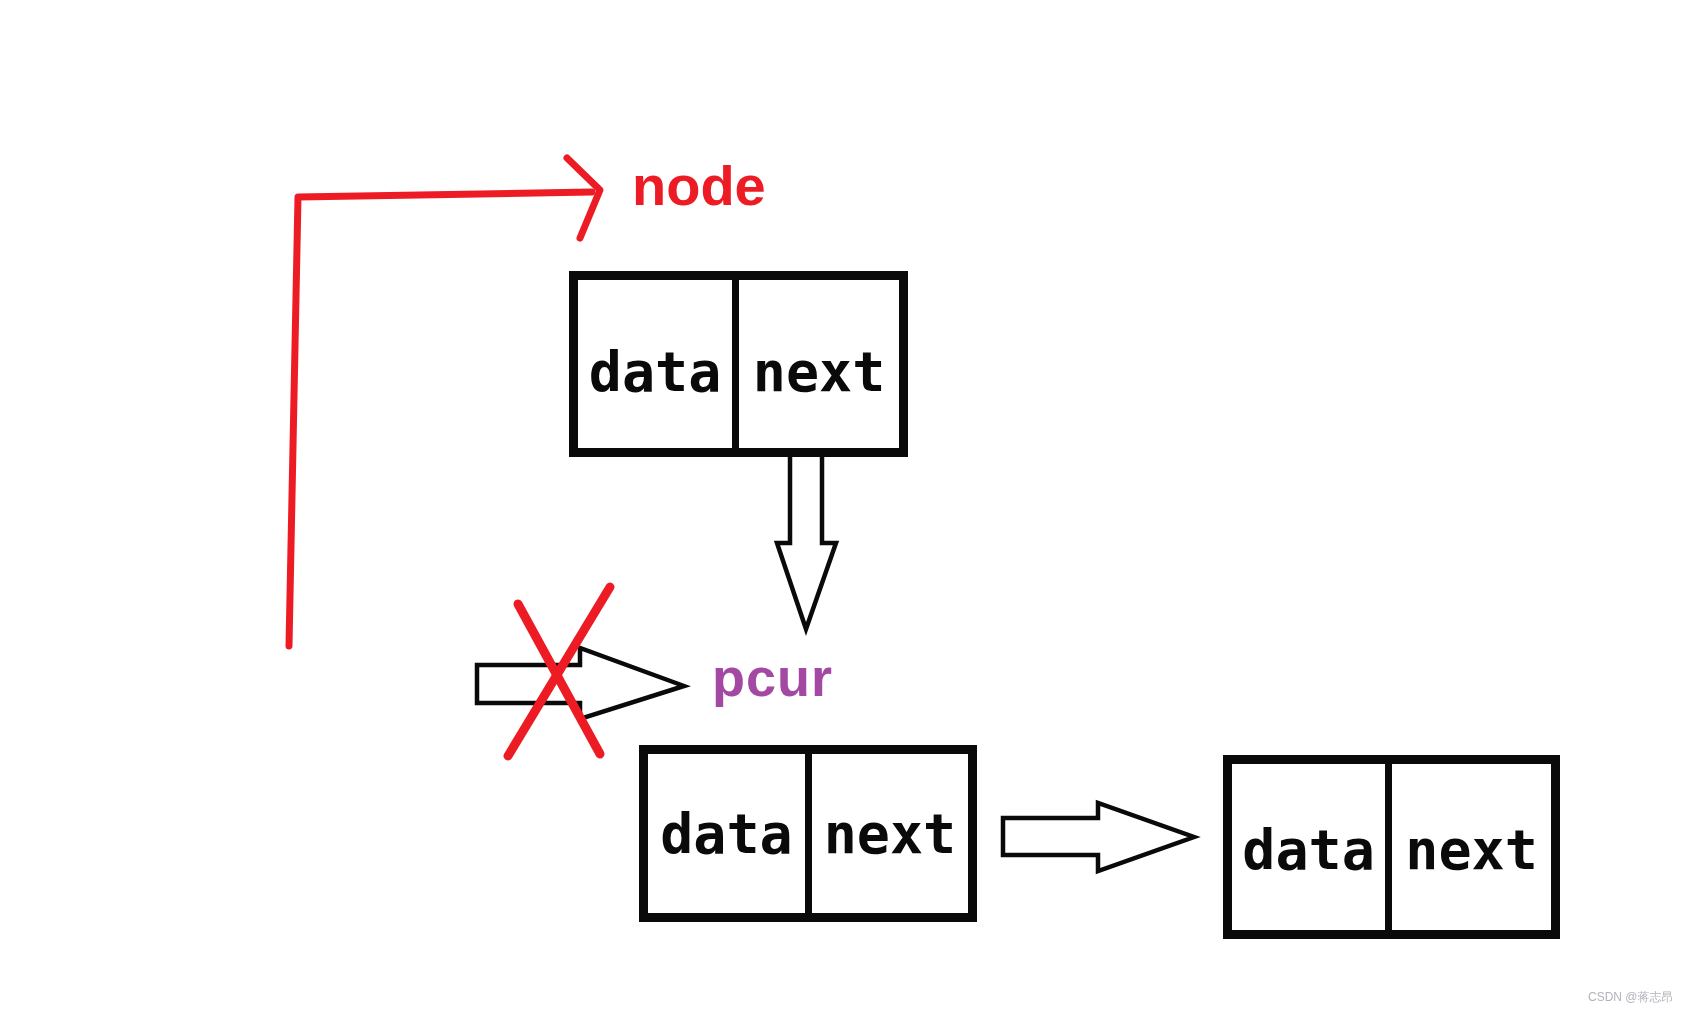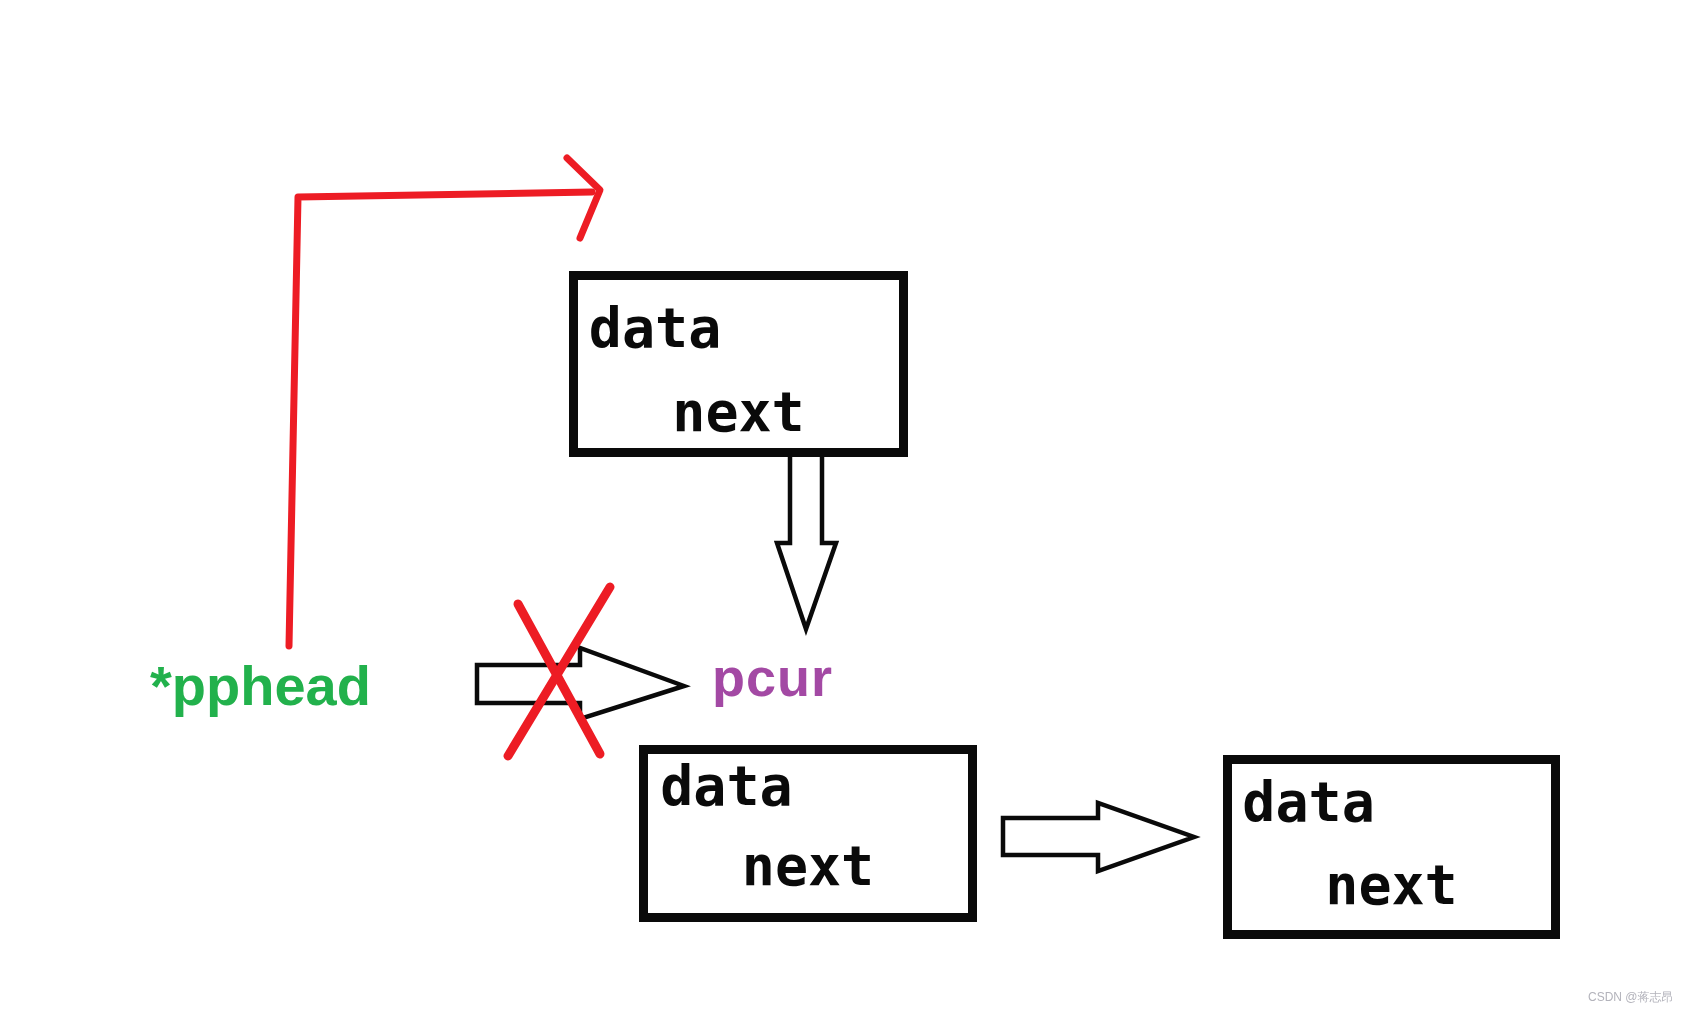--- a/index.html
+++ b/index.html
@@ -21,21 +21,20 @@
     top: 0;
     width: 1701px;
     height: 1013px;
   }
   .node-box {
     position: absolute;
     box-sizing: border-box;
     border: 9px solid #0a0a0a;
     background: #ffffff;
     display: flex;
-    flex-direction: column;
     align-items: stretch;
   }
   .node-box .cell {
     display: flex;
     align-items: center;
     justify-content: center;
     font-family: "DejaVu Sans Mono", monospace;
     font-weight: bold;
     font-size: 55px;
     color: #0a0a0a;
@@ -133,20 +132,20 @@
     <div class="divider"></div>
     <div class="cell cell-next">next</div>
   </div>
 
   <div id="box-right" class="node-box">
     <div class="cell cell-data">data</div>
     <div class="divider"></div>
     <div class="cell cell-next">next</div>
   </div>
 
+  <div id="label-node" class="diagram-label">node</div>
 
-  <div id="label-pphead" class="diagram-label">*pphead</div>
 
   <div id="label-pcur" class="diagram-label">pcur</div>
 
   <div id="watermark">CSDN @蒋志昂</div>
 
 </div>
 
 </body></html>

